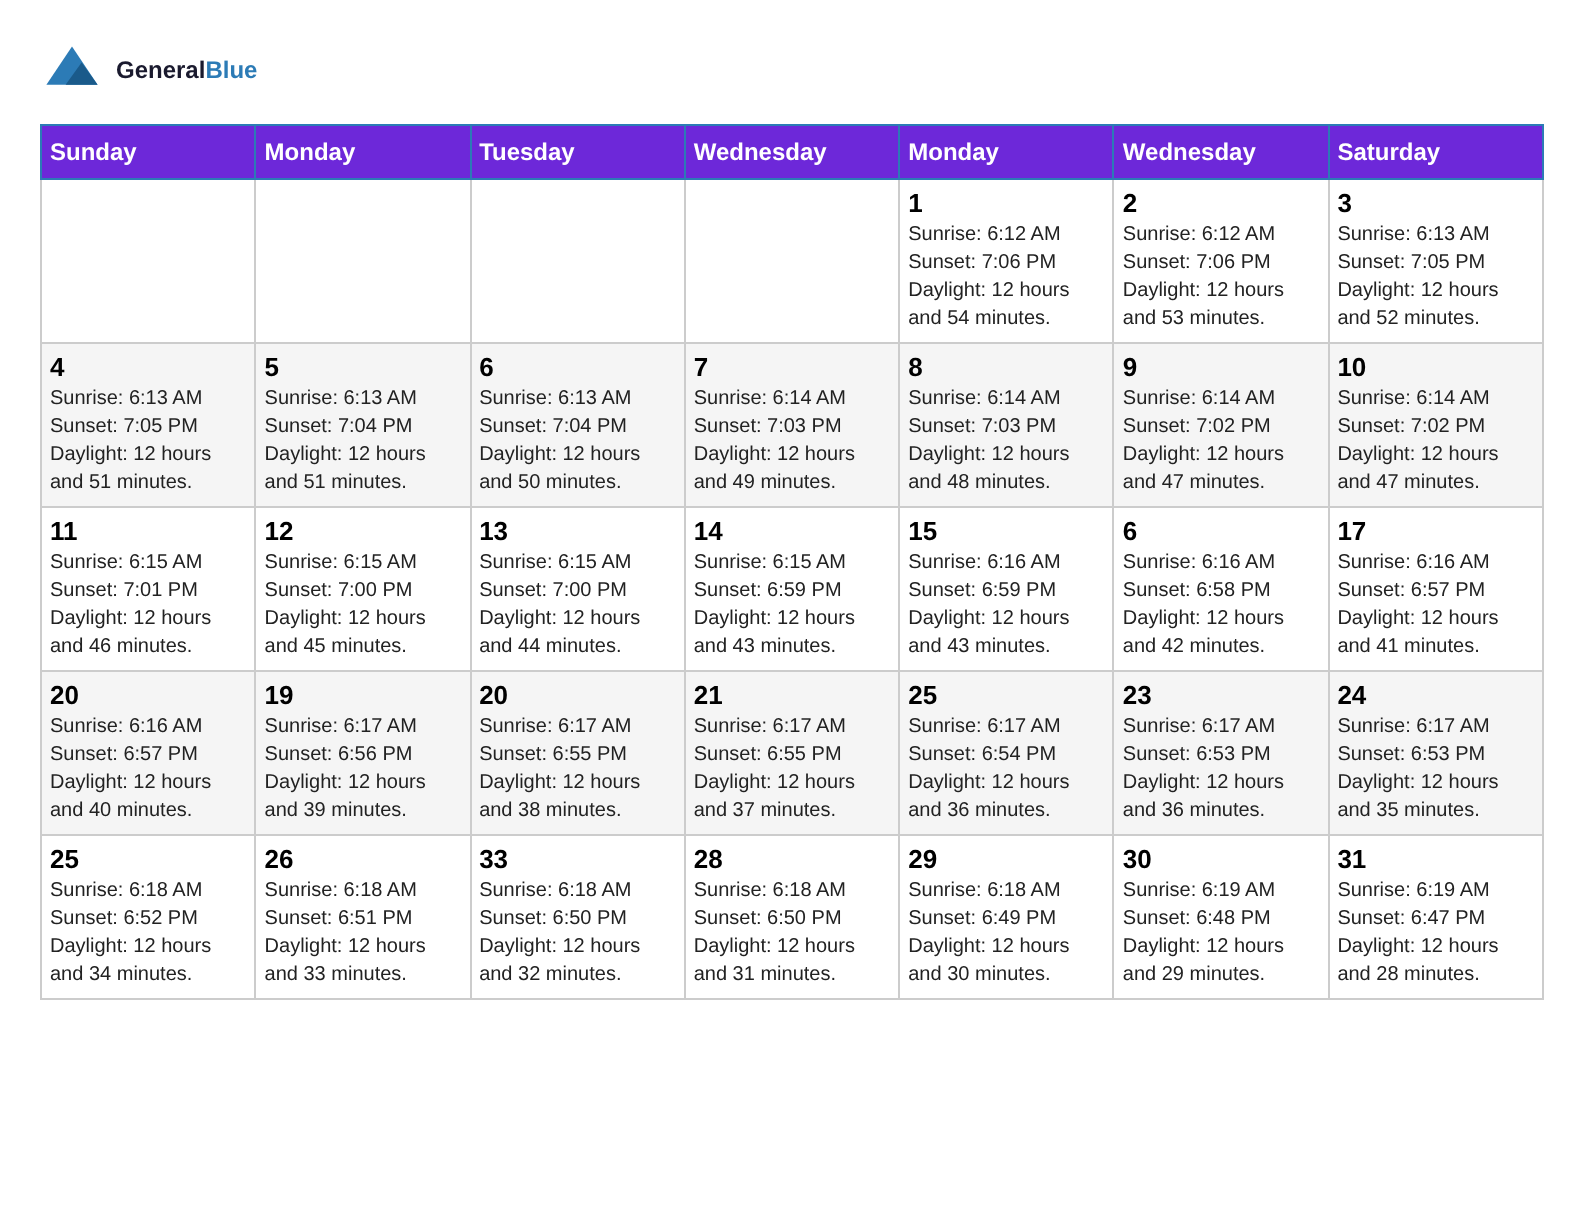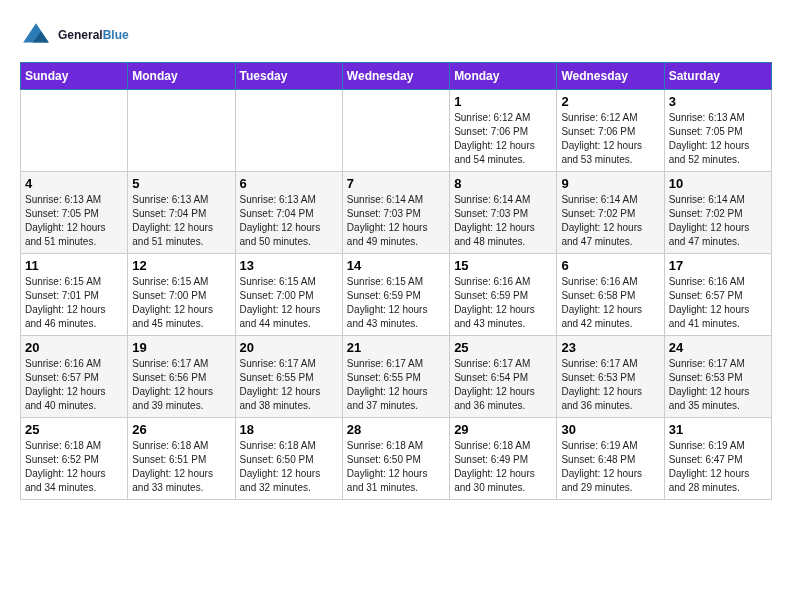--- a/index.html
+++ b/index.html
@@ -309,21 +309,21 @@
 and 34 minutes.</div>
         </td>
         <td>
           <span class="day-number">26</span>
           <div class="day-info" style="white-space: pre-line;">Sunrise: 6:18 AM
 Sunset: 6:51 PM
 Daylight: 12 hours
 and 33 minutes.</div>
         </td>
         <td>
-          <span class="day-number">18</span>
+          <span class="day-number">33</span>
           <div class="day-info" style="white-space: pre-line;">Sunrise: 6:18 AM
 Sunset: 6:50 PM
 Daylight: 12 hours
 and 32 minutes.</div>
         </td>
         <td>
           <span class="day-number">28</span>
           <div class="day-info" style="white-space: pre-line;">Sunrise: 6:18 AM
 Sunset: 6:50 PM
 Daylight: 12 hours

